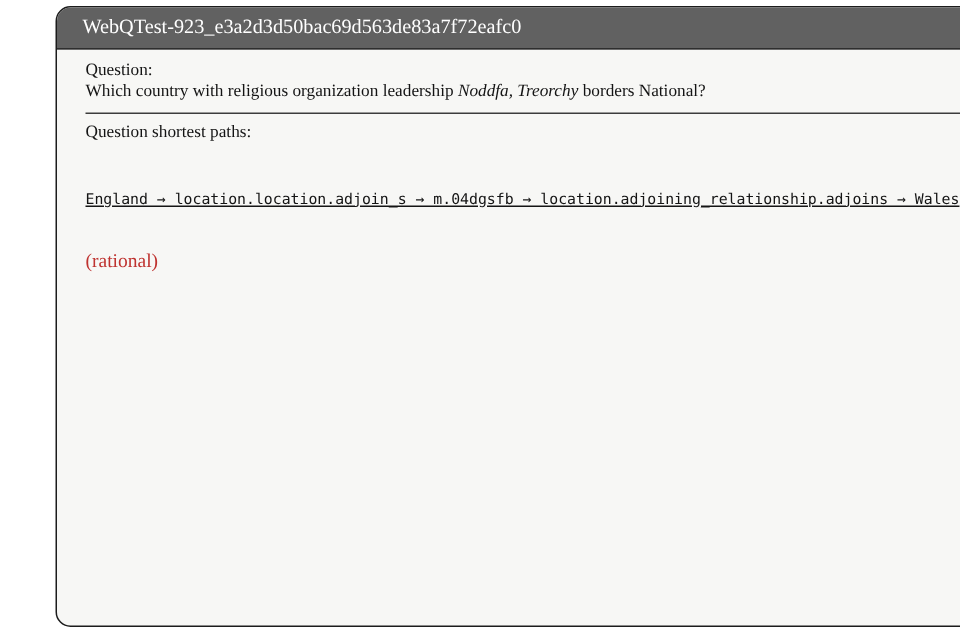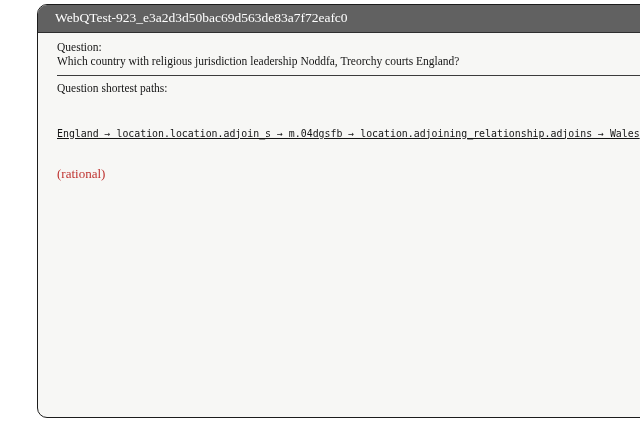--- a/index.html
+++ b/index.html
@@ -47,32 +47,32 @@
     line-height: 1.3;
     margin: 7px 0 0 0;
     white-space: pre;
   }
   .path-line { white-space: pre; text-decoration: underline; }
   .rational-tag {
     color: var(--rational_red, #bf3330);
     font-family: "Liberation Serif", serif;
     font-size: 13px;
   }
-  .run-i { }
+  .run-i { font-style: italic; }
 </style>
 </head>
 <body>
 
 <div class="card">
   <div class="card-header">WebQTest-923_e3a2d3d50bac69d563de83a7f72eafc0</div>
 
   <div class="card-body">
 
     <div class="sec-label">Question:</div>
-    <div class="q-text"><span>Which country with religious jurisdiction leadership </span><span class="run-i">Noddfa, Treorchy</span><span> courts England?</span></div>
+    <div class="q-text"><span>Which country with religious organization leadership </span><span class="run-i">Noddfa, Treorchy</span><span> borders National?</span></div>
 
     <hr class="rule">
 
     <div class="sec-label">Question shortest paths:</div>
 
     <div class="path">
       <div class="path-line">England → location.location.adjoin_s → m.04dgsfb → location.adjoining_relationship.adjoins → Wales</div>
       <div class="rational-tag">(rational)</div>
     </div>
 

